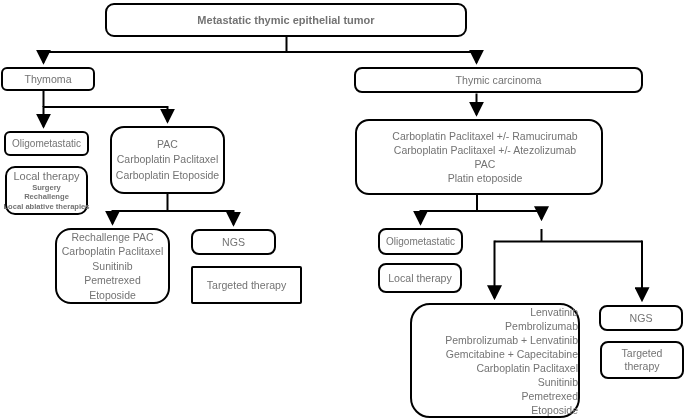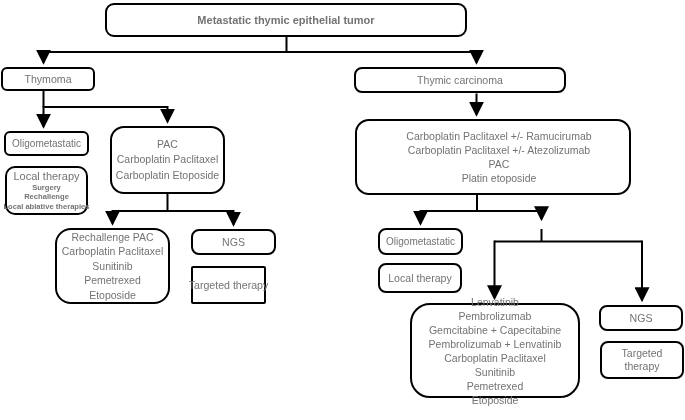--- a/index.html
+++ b/index.html
@@ -107,48 +107,48 @@
     <div class="line">Carboplatin Paclitaxel</div>
     <div class="line">Sunitinib</div>
     <div class="line">Pemetrexed</div>
     <div class="line">Etoposide</div>
   </div>
 
   <div class="node single" style="left:191px;top:229px;width:85px;height:26px;border-radius:8px;">
     <div class="line">NGS</div>
   </div>
 
-  <div class="node single" style="left:191px;top:266px;width:75px;height:38px;border-radius:2px;">
+  <div class="node single" style="left:191px;top:266px;width:111px;height:38px;border-radius:2px;">
     <div class="line">Targeted therapy</div>
   </div>
 
-  <div class="node single" style="left:354px;top:67px;width:212px;height:26px;border-radius:8px;">
+  <div class="node single" style="left:354px;top:67px;width:289px;height:26px;border-radius:8px;">
     <div class="line">Thymic carcinoma</div>
   </div>
 
-  <div class="node" style="left:355px;top:119px;width:276px;height:76px;border-radius:14px;line-height:14.2px;padding-left:12px;">
+  <div class="node" style="left:355px;top:119px;width:248px;height:76px;border-radius:14px;line-height:14.2px;padding-left:12px;">
     <div class="line">Carboplatin Paclitaxel +/- Ramucirumab</div>
     <div class="line">Carboplatin Paclitaxel +/- Atezolizumab</div>
     <div class="line">PAC</div>
     <div class="line">Platin etoposide</div>
   </div>
 
   <div class="node single" style="left:378px;top:228px;width:85px;height:27px;border-radius:8px;font-size:10px;">
     <div class="line">Oligometastatic</div>
   </div>
 
   <div class="node single" style="left:378px;top:263px;width:84px;height:30px;border-radius:8px;">
     <div class="line">Local therapy</div>
   </div>
 
-  <div class="node" style="left:410px;top:303px;width:170px;height:95px;border-radius:20px;line-height:14px;">
+  <div class="node" style="left:410px;top:303px;width:170px;height:115px;border-radius:20px;line-height:14px;align-items:flex-end;">
     <div class="line">Lenvatinib</div>
     <div class="line">Pembrolizumab</div>
+    <div class="line">Pembrolizumab + Lenvatinib</div>
     <div class="line">Gemcitabine + Capecitabine</div>
-    <div class="line">Pembrolizumab + Lenvatinib</div>
     <div class="line">Carboplatin Paclitaxel</div>
     <div class="line">Sunitinib</div>
     <div class="line">Pemetrexed</div>
     <div class="line">Etoposide</div>
   </div>
 
   <div class="node single" style="left:599px;top:305px;width:84px;height:26px;border-radius:8px;">
     <div class="line">NGS</div>
   </div>
 

